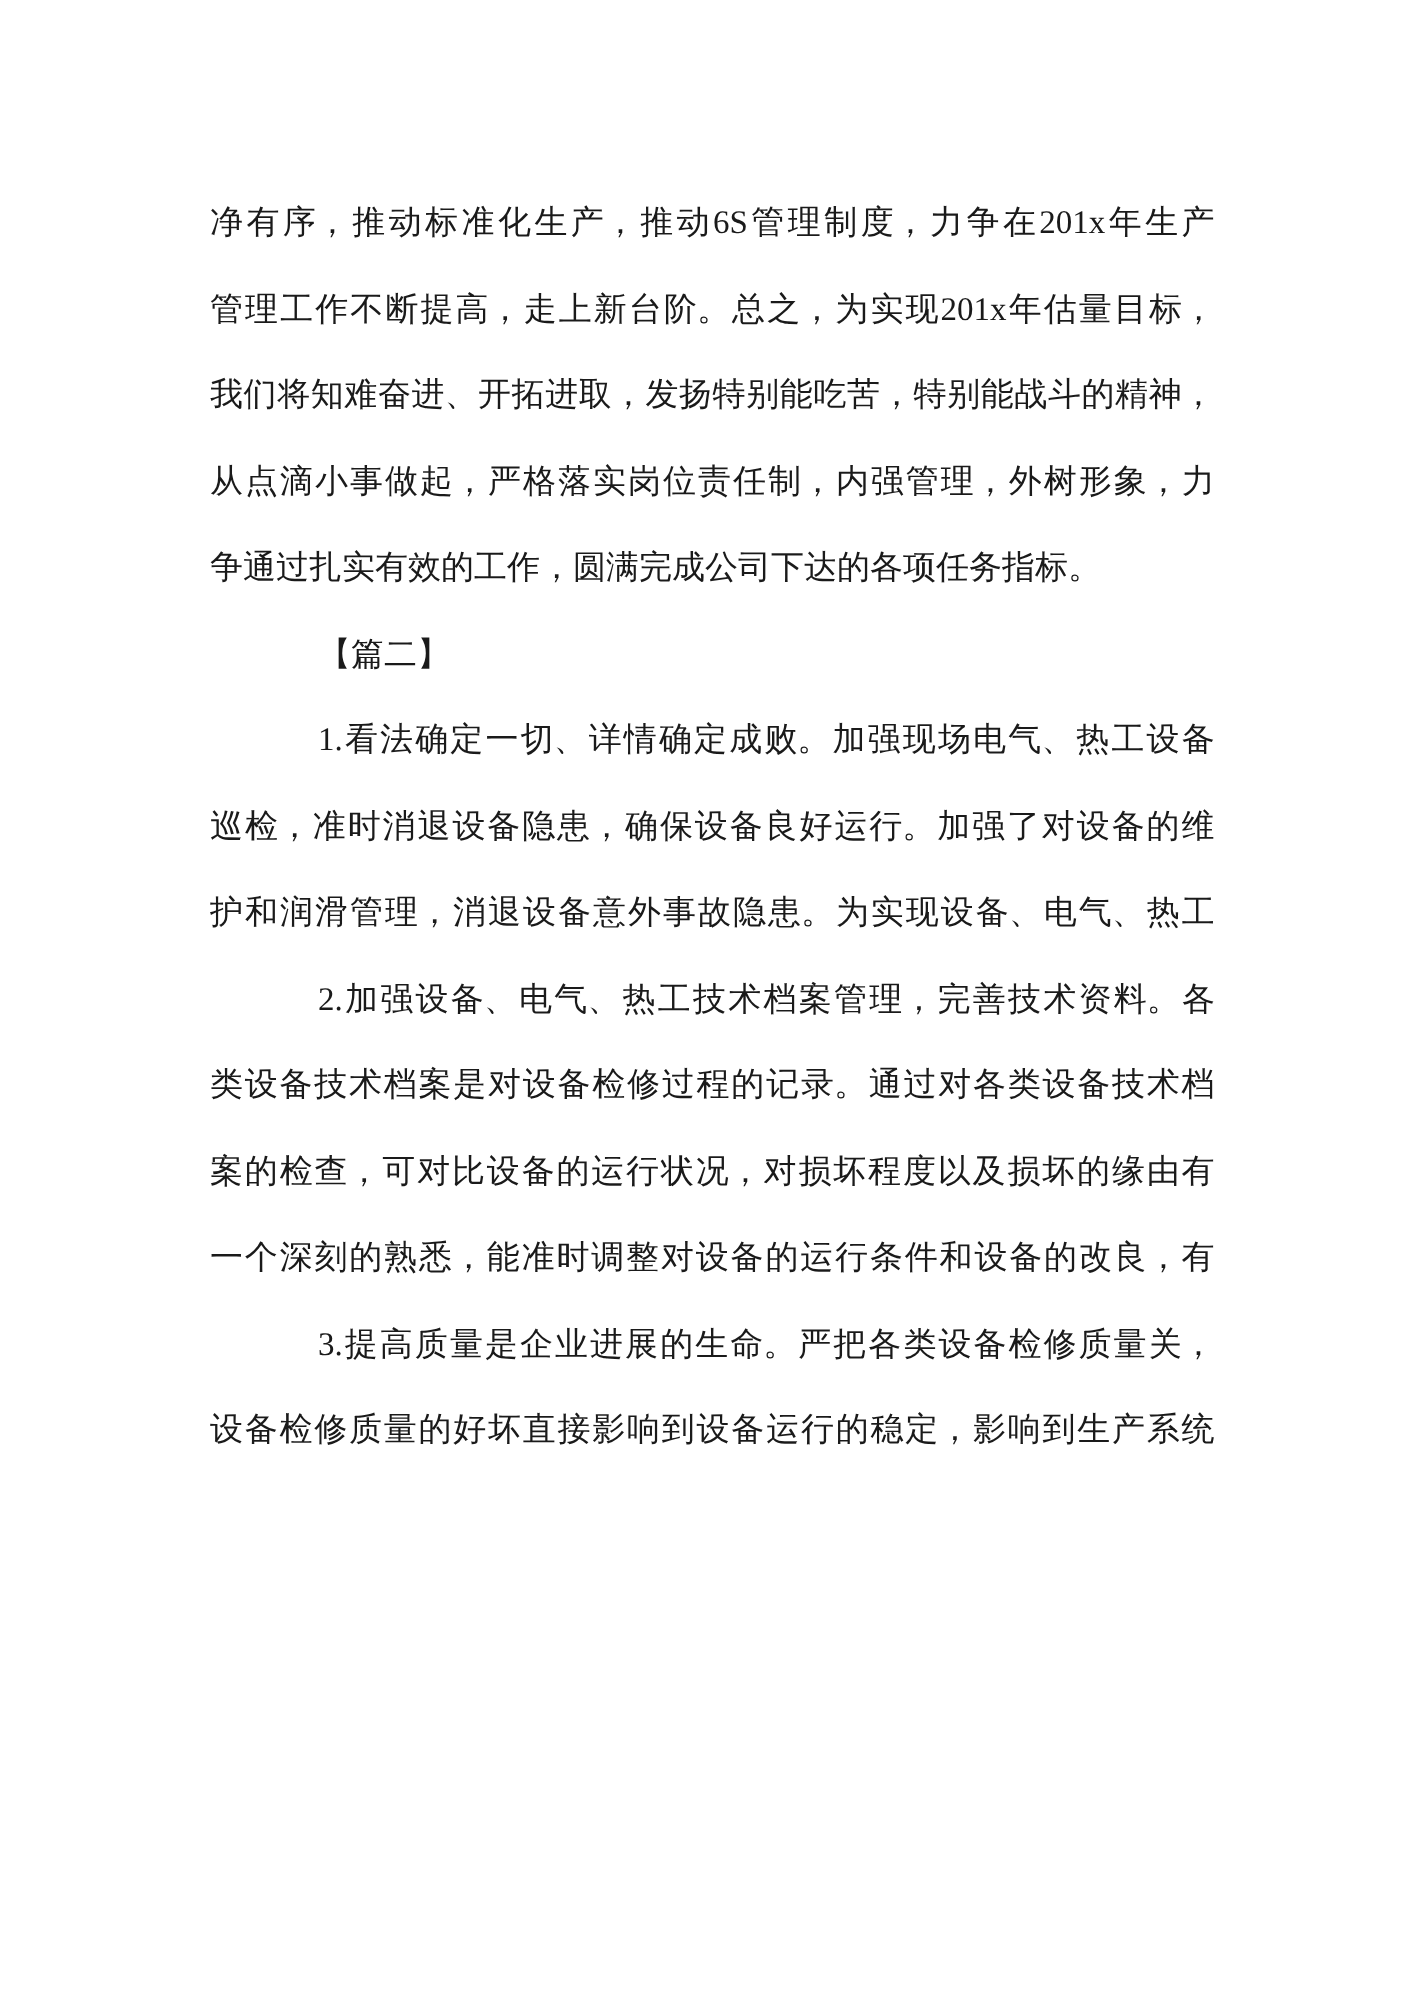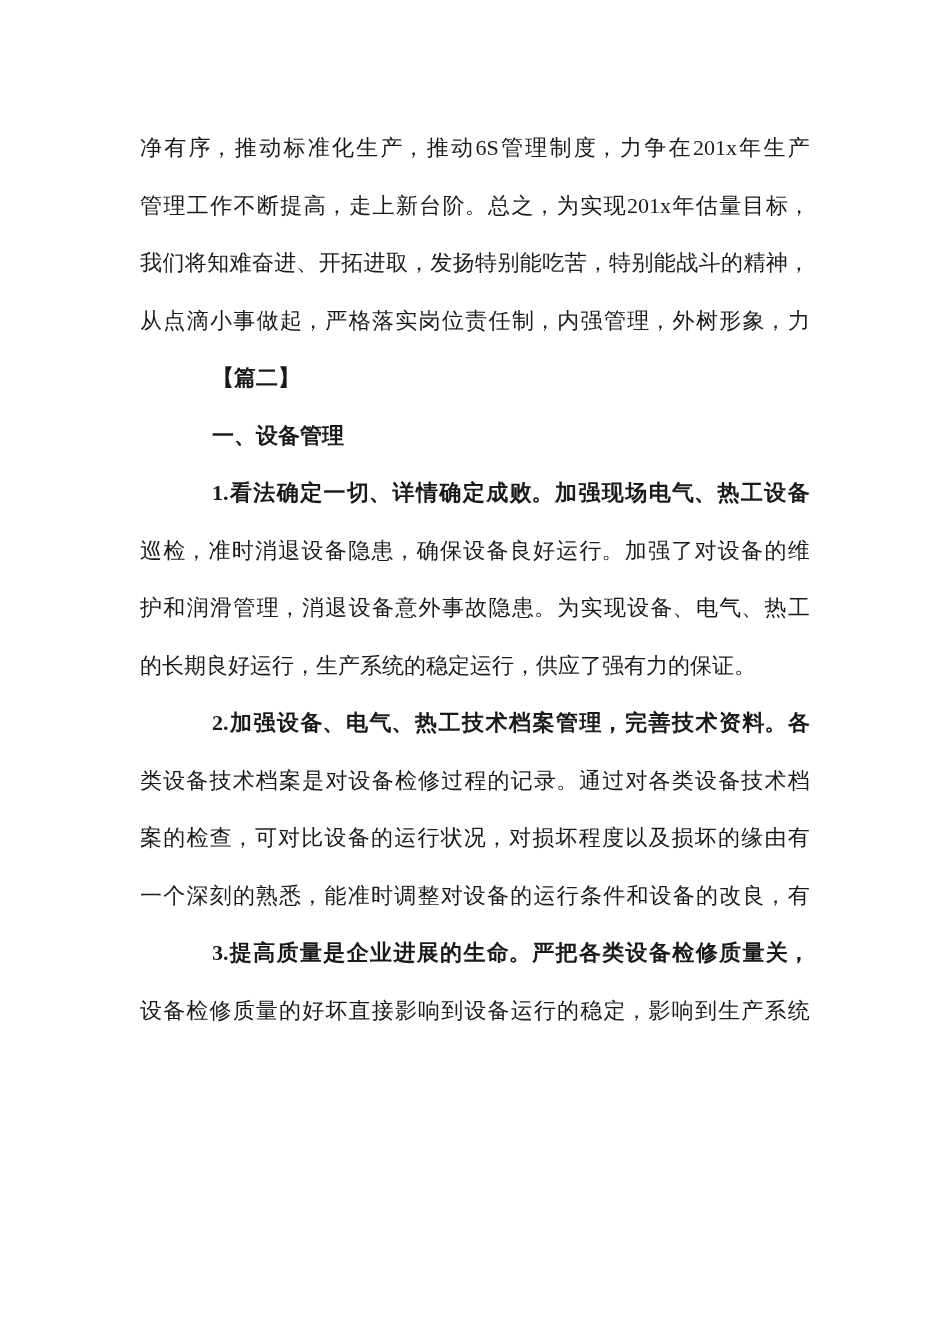--- a/index.html
+++ b/index.html
@@ -40,21 +40,20 @@
     align-items: baseline;
     white-space: normal;
   }
   .line.fill span {
     line-height: 57.5px;
     white-space: nowrap;
   }
   
   .line.indent {
     padding-left: 72px;
-    font-weight: bold;
   }
 </style>
 </head>
 <body>
 
 <div class="page">
   <div class="doc-body">
     <div class="line fill">
         <span>净</span>
         <span>有</span>
@@ -155,22 +154,22 @@
         <span>内</span>
         <span>强</span>
         <span>管</span>
         <span>理，</span>
         <span>外</span>
         <span>树</span>
         <span>形</span>
         <span>象，</span>
         <span>力</span>
       </div>
+    <div class="line">争通过扎实有效的工作，圆满完成公司下达的各项任务指标。</div>
     <div class="line indent">【篇二】</div>
-    <div class="line indent">一、设备管理</div>
     <div class="line indent fill">
         <span>1.</span>
         <span>看</span>
         <span>法</span>
         <span>确</span>
         <span>定</span>
         <span>一</span>
         <span>切、</span>
         <span>详</span>
         <span>情</span>
@@ -237,21 +236,20 @@
         <span>为</span>
         <span>实</span>
         <span>现</span>
         <span>设</span>
         <span>备、</span>
         <span>电</span>
         <span>气、</span>
         <span>热</span>
         <span>工</span>
       </div>
-    <div class="line">的长期良好运行，生产系统的稳定运行，供应了强有力的保证。</div>
     <div class="line indent fill">
         <span>2.</span>
         <span>加</span>
         <span>强</span>
         <span>设</span>
         <span>备、</span>
         <span>电</span>
         <span>气、</span>
         <span>热</span>
         <span>工</span>

